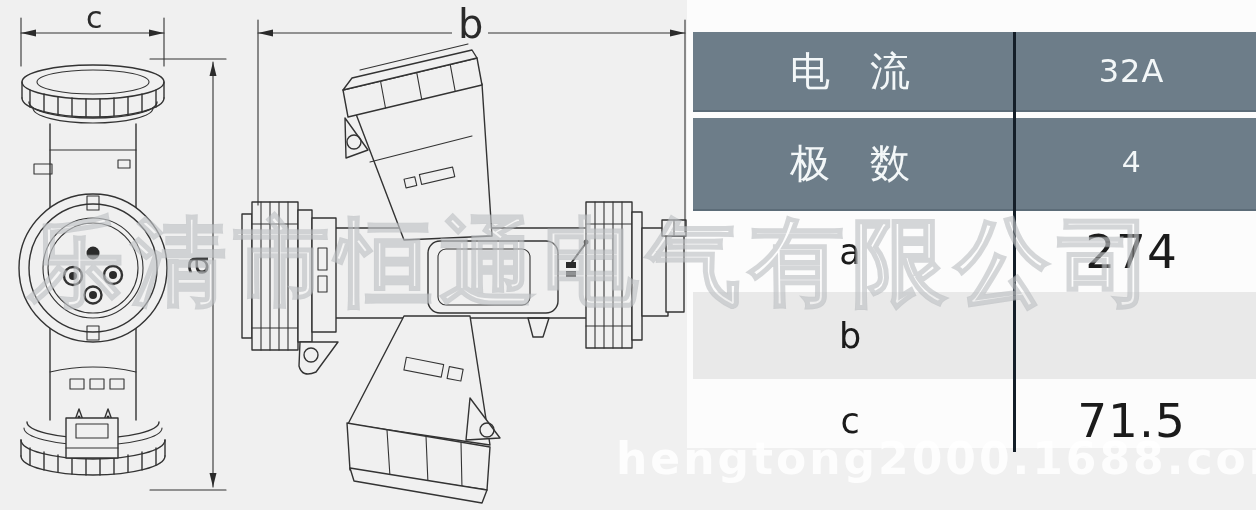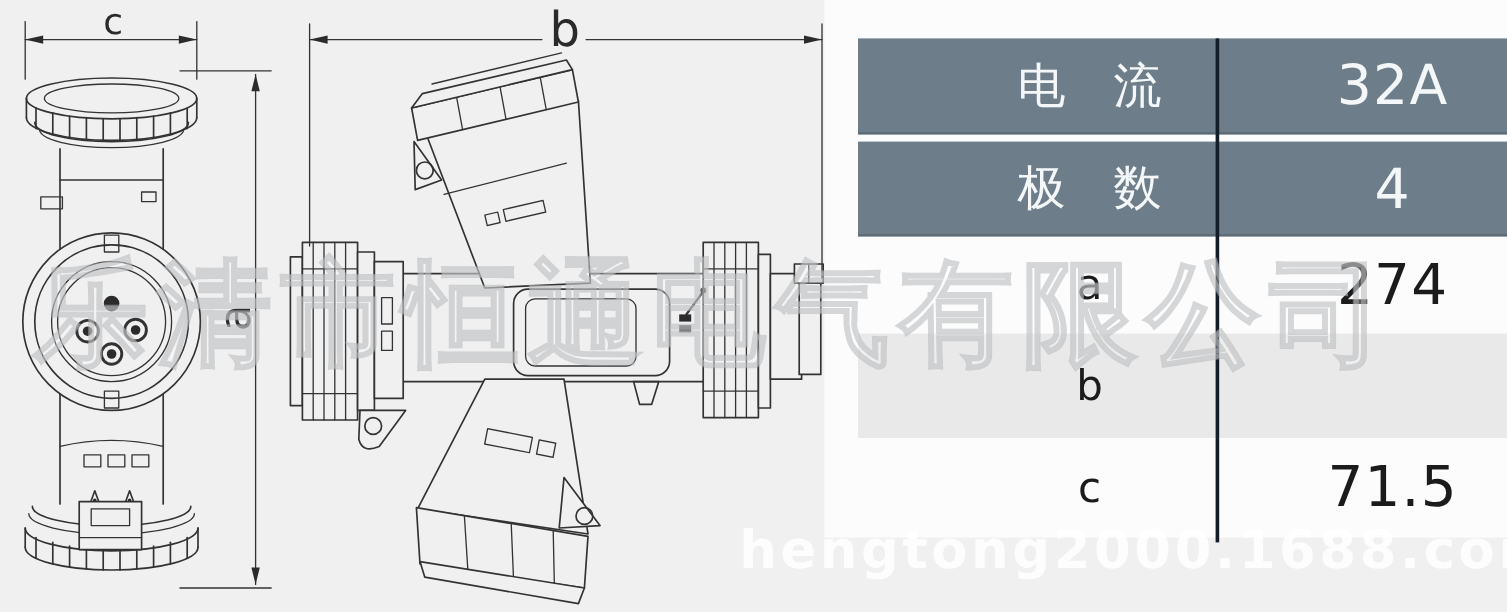--- a/index.html
+++ b/index.html
@@ -14,32 +14,32 @@
   .drawing .fill{fill:#f0f0f0;}
   .drawing .solid{fill:#2b2b2b;stroke:none;}
   .drawing .thin{stroke-width:1.1;}
   .drawing text{stroke:none;fill:#2a2a2a;font-family:"DejaVu Sans","Liberation Sans",sans-serif;}
   .dim-label-c{font-size:30px;}
   .dim-label-a{font-size:36px;}
   .dim-label-b{font-size:40px;}
 
   
   .panel{position:absolute;left:687px;top:0;width:569px;height:448px;background:#fcfcfc;}
-  .trow{margin-left:28px;display:flex;box-sizing:border-box;padding-left:36px;}
+  .trow{margin-left:6px;display:flex;box-sizing:border-box;}
   .trow.dark{background:#6d7d89;color:#f3f7f8;border-bottom:2px solid #5c6c78;}
   .r1{height:80px;margin-top:32px;margin-bottom:6px;}
-  .r2{height:79px;}
+  .r2{height:93px;font-family:Liberation Mono, monospace;}
   .r3{height:81px;}
   .r4{height:87px;background:#e9e9e9;}
   .r5{height:83px;}
   .cell{display:flex;align-items:center;justify-content:center;}
   .cell.lab{width:314px;}
   .cell.val{flex:1;}
   .trow.dark .lab{font-size:40px;}
-  .trow.dark .val{font-size:46px;letter-spacing:1px;}
+  .trow.dark .val{font-size:32px;letter-spacing:1px;}
   .trow.light{color:#1b1b1b;}
   .trow.light .lab{font-size:35px;}
   .trow.light .val{font-size:47px;letter-spacing:1px;}
   .vline{position:absolute;left:326px;top:32px;width:3px;height:420px;background:#141e28;}
 
   
   .wm-cn{
     position:absolute;left:28px;top:208px;width:1220px;white-space:nowrap;
     font-size:95px;font-weight:600;letter-spacing:8px;line-height:1.15;
     color:rgba(255,255,255,0.28);

